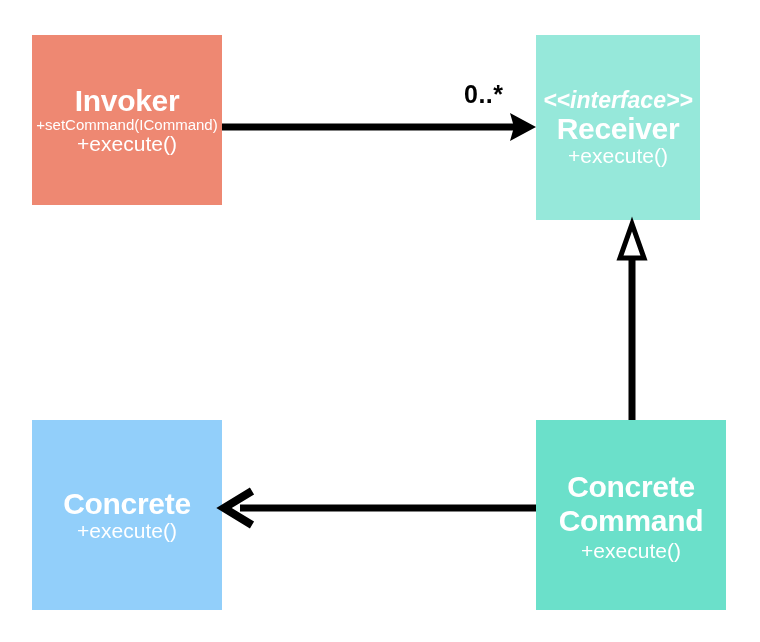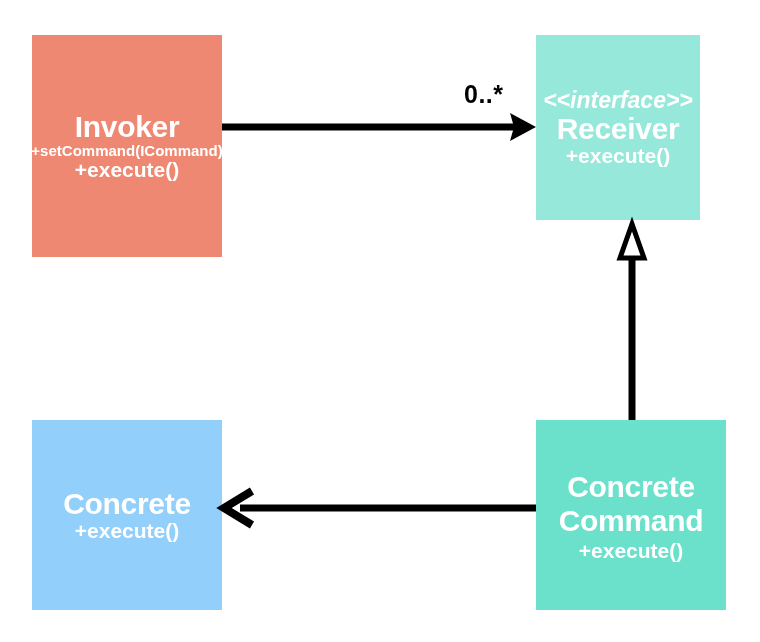--- a/index.html
+++ b/index.html
@@ -39,31 +39,31 @@
     font-size: 30px;
     font-weight: 700;
     white-space: nowrap;
     letter-spacing: -0.3px;
   }
   .box-title.two-line {
     line-height: 1.15;
   }
   .box-member {
     font-size: 21px;
-    font-weight: 700;
+    font-weight: 400;
     white-space: nowrap;
     margin-top: 1px;
   }
   .box-member.small {
     font-size: 15px;
   }
 
   
   #box-invoker {
-    left: 32px;  top: 35px;  width: 190px; height: 222px;
+    left: 32px;  top: 35px;  width: 190px; height: 170px;
     background: #ee8872;
   }
   #box-icommand {
     left: 536px; top: 35px;  width: 164px; height: 185px;
     background: #96e8da;
     align-items: center;
   }
   #box-receiver {
     left: 32px;  top: 420px; width: 190px; height: 190px;
     background: #92cffa;

